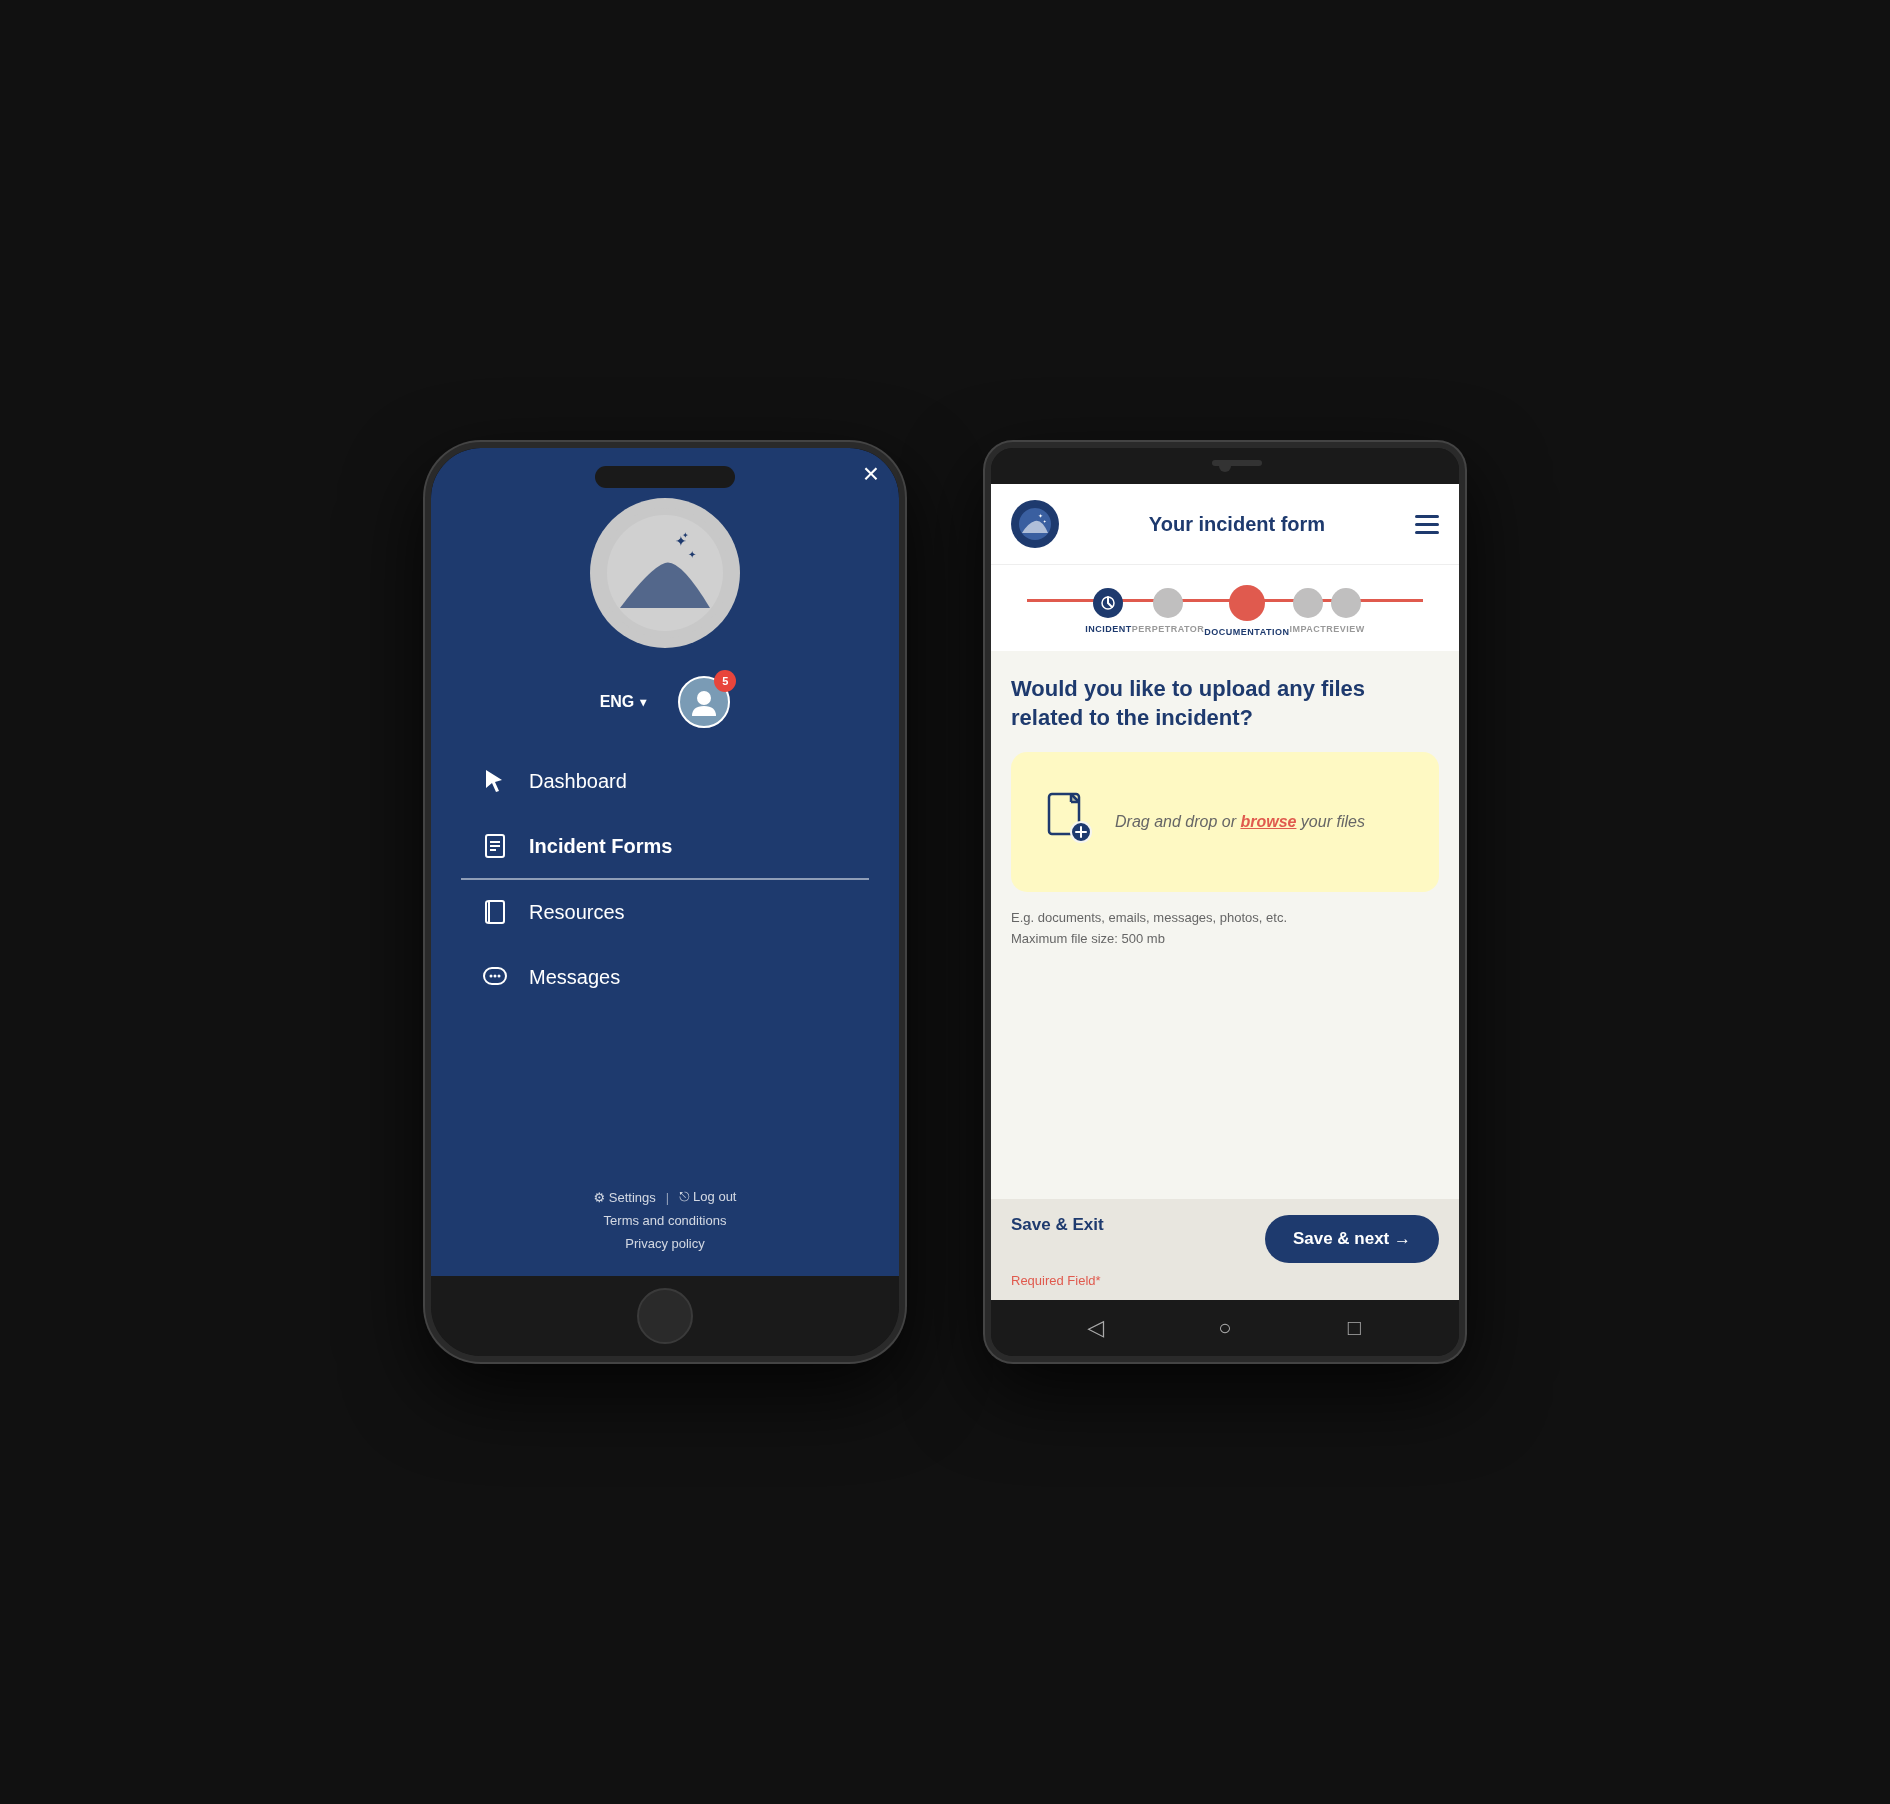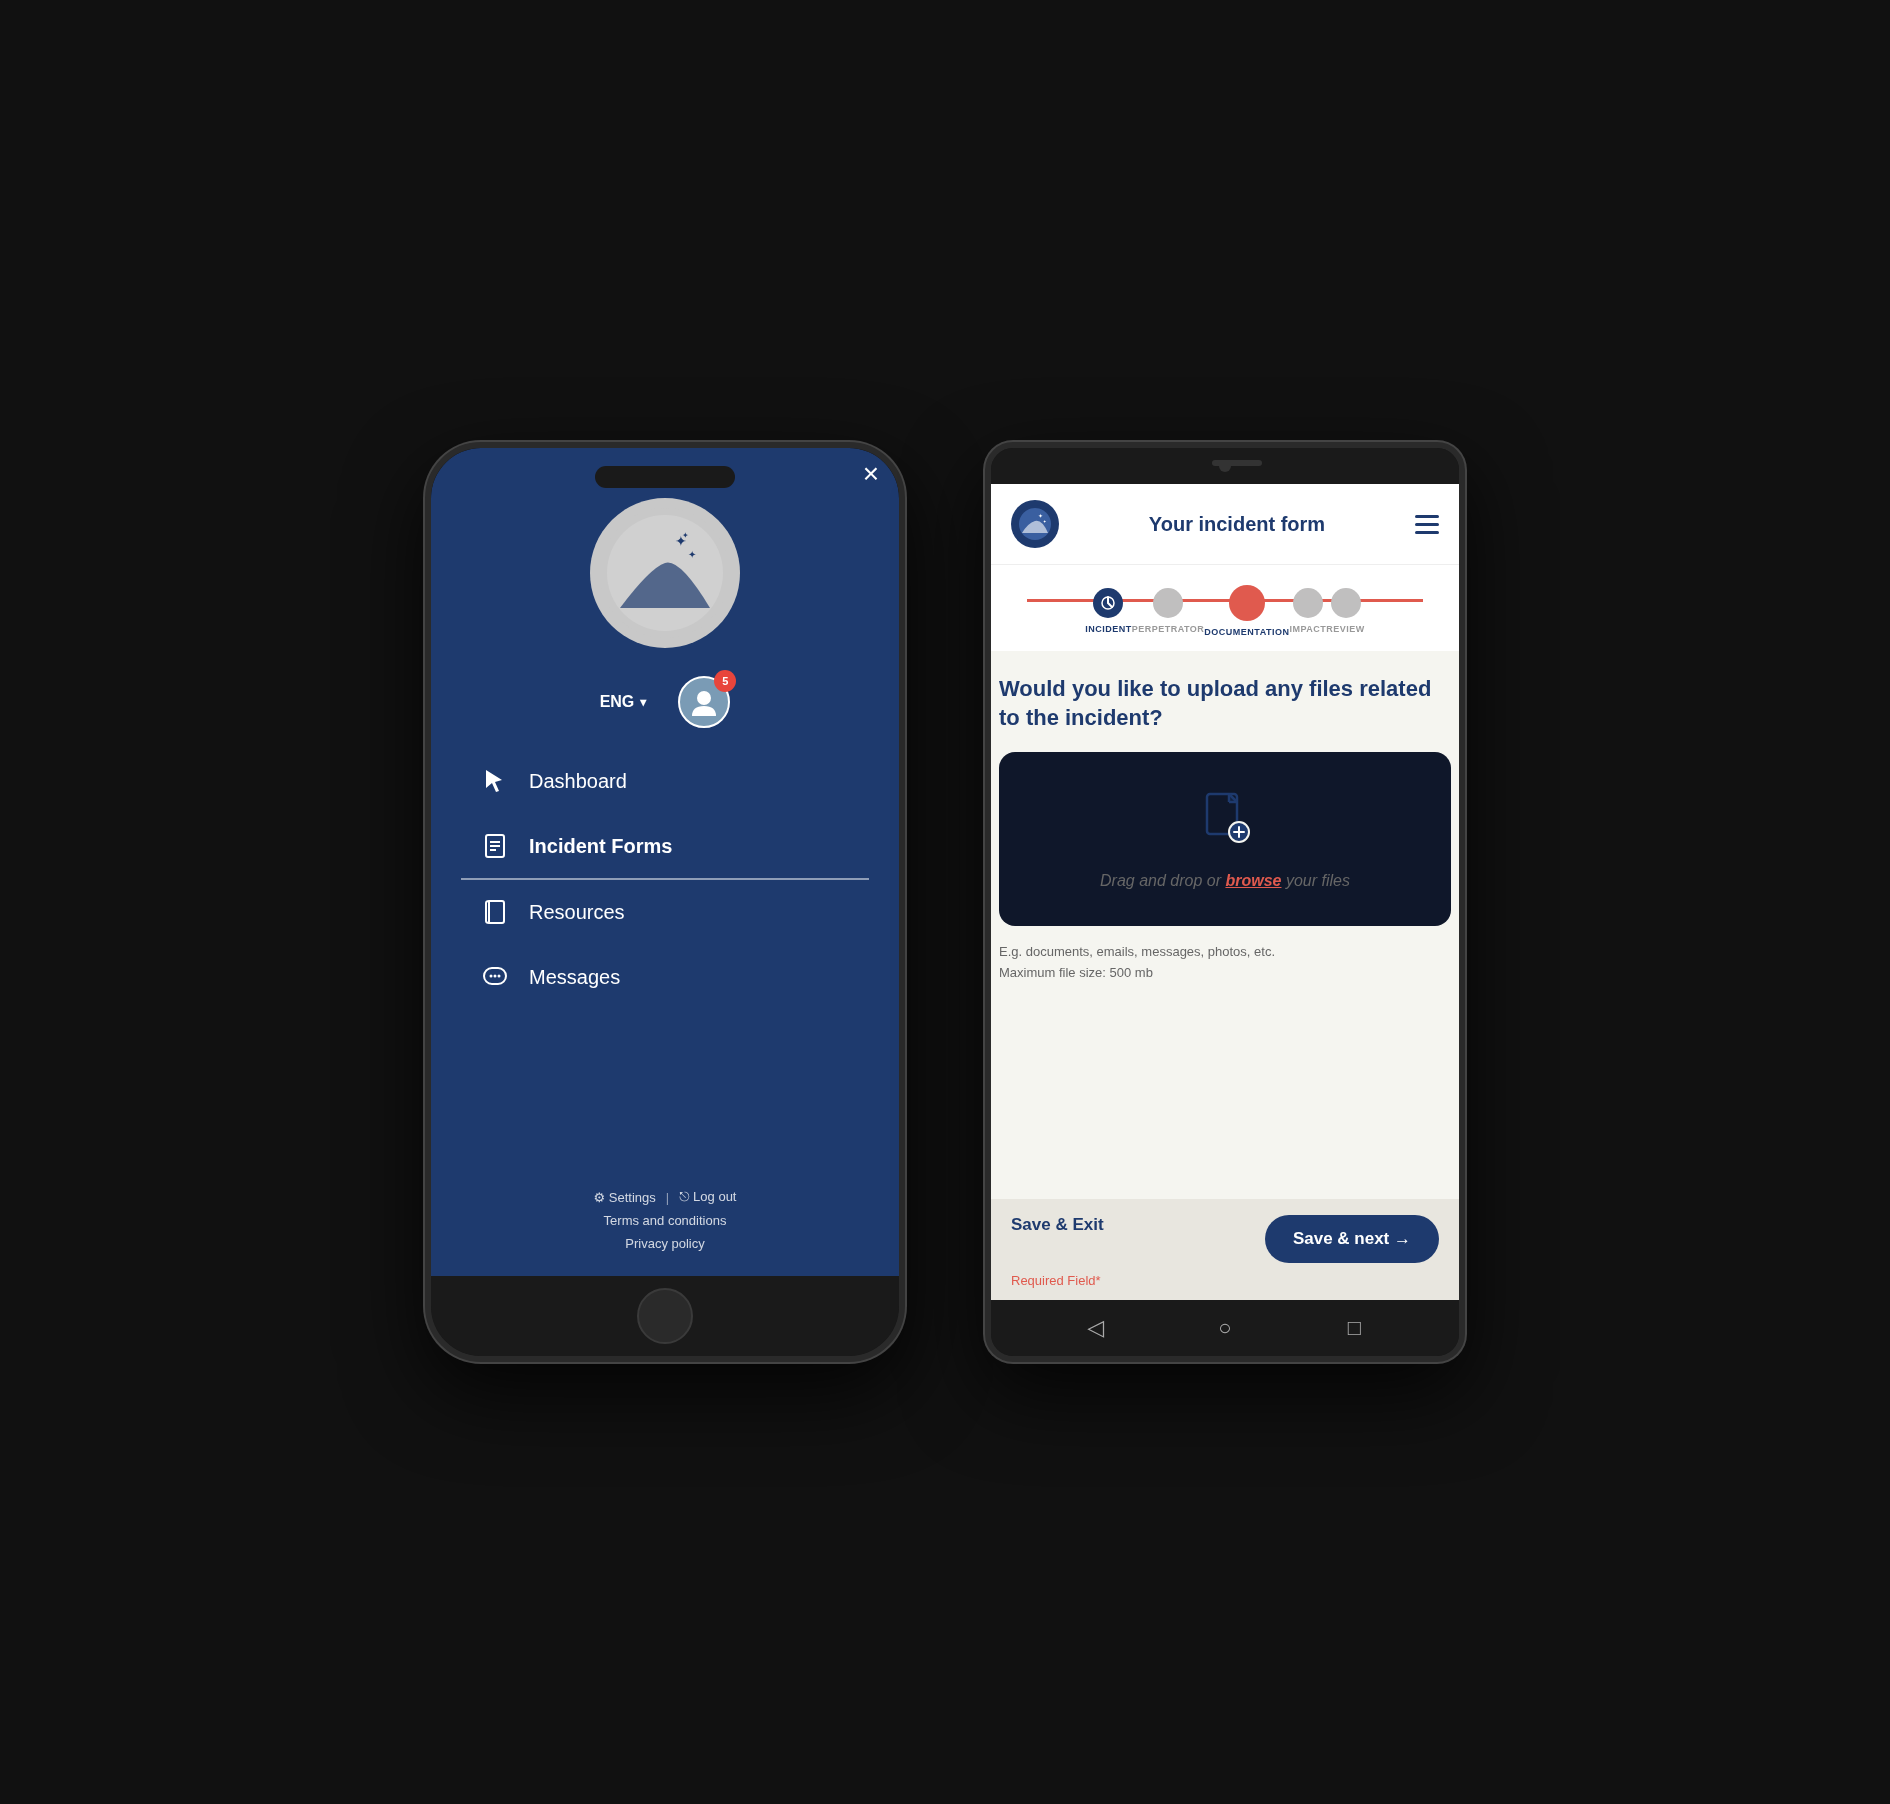--- a/index.html
+++ b/index.html
@@ -450,39 +450,39 @@
       letter-spacing: 0.5px;
       text-align: center;
     }
 
     .step-label.inactive-label {
       color: #999;
     }
 
     
     .app-content {
-      padding: 24px 8px;
+      padding: 24px 20px;
       background: #f5f5f0;
     }
 
     .content-question {
       font-size: 22px;
       font-weight: 800;
       color: #1e3a6e;
       line-height: 1.3;
       margin-bottom: 20px;
     }
 
     
     .upload-area {
-      background: #0f172a;
+      background: #fef9c3;
       border-radius: 16px;
       padding: 36px 24px;
       display: flex;
-      flex-direction: column;
+      flex-direction: row;
       align-items: center;
       gap: 16px;
       margin-bottom: 16px;
       cursor: pointer;
     }
 
     .upload-icon svg {
       width: 64px;
       height: 64px;
     }

